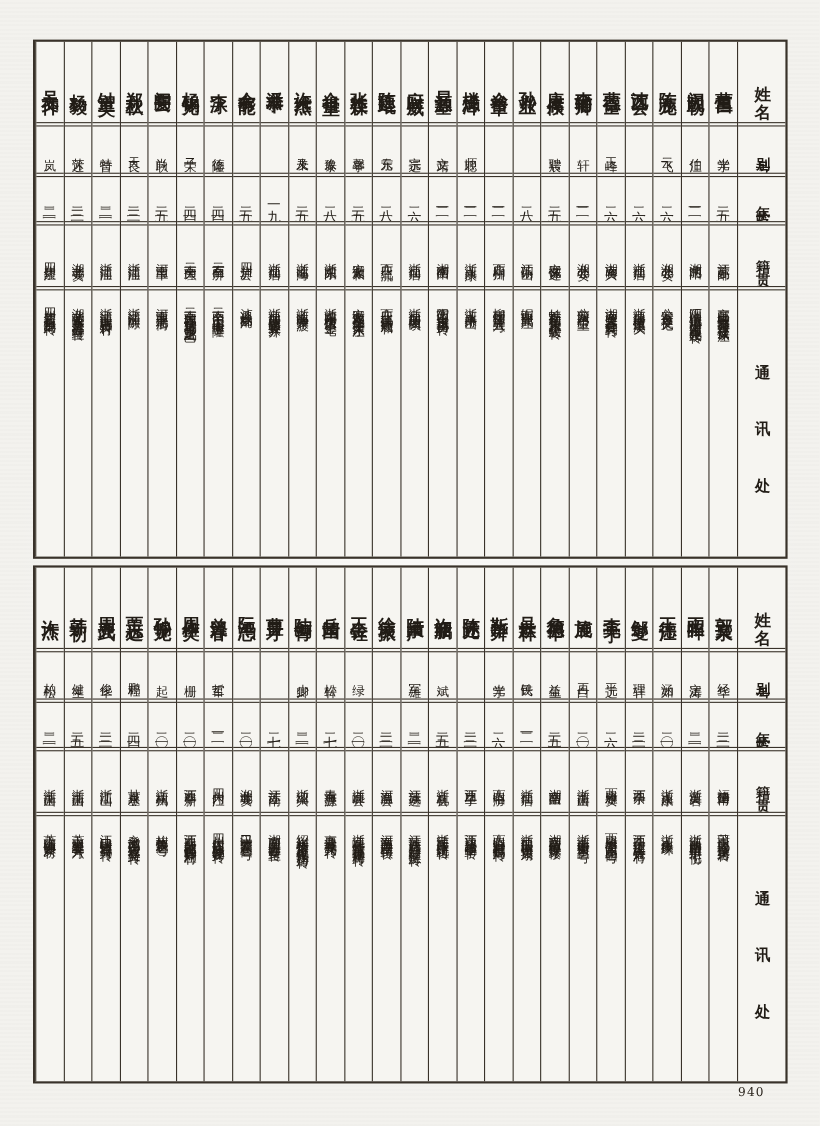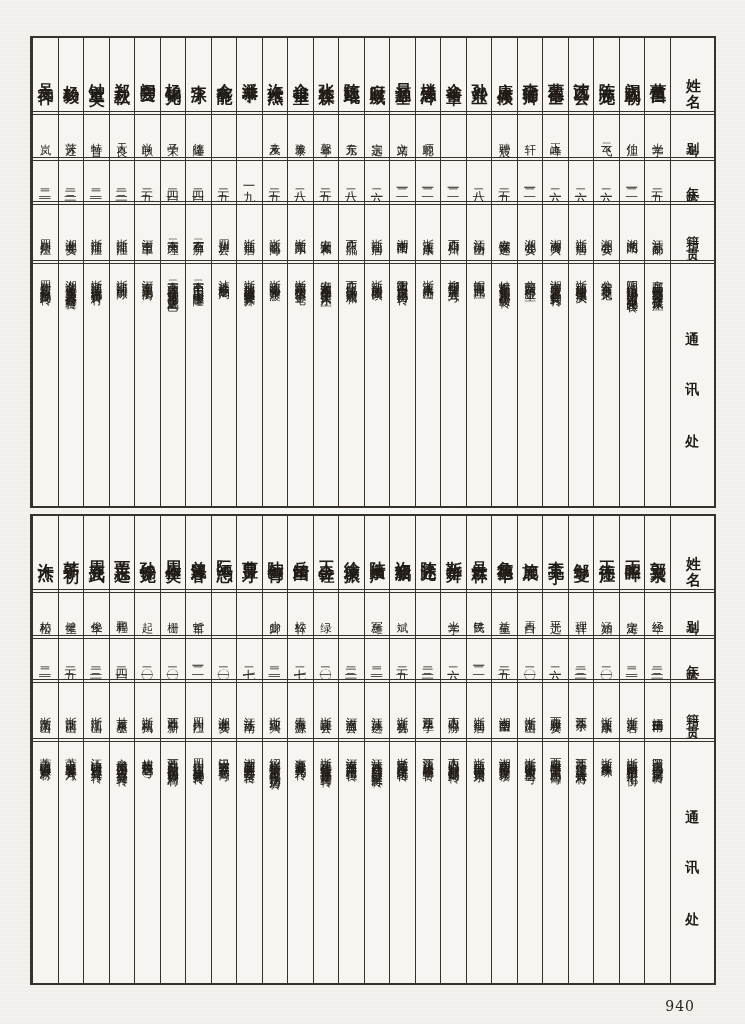--- a/index.html
+++ b/index.html
@@ -53,21 +53,21 @@
   
   .header-col .vtext{font-weight:700;}
   .header-col .name .vtext{font-size:15px;letter-spacing:16px;font-weight:700;max-height:none;padding-top:14px;}
   .header-col .alias .vtext,
   .header-col .age .vtext{font-size:13px;letter-spacing:4px;}
   .header-col .native .vtext{font-size:13px;letter-spacing:12px;max-height:none;padding-top:10px;}
   .header-col .address .vtext{font-size:14px;letter-spacing:52px;max-height:none;padding-top:48px;}
   .page-number{
     position:absolute;right:50px;top:986px;
     font-family:"DejaVu Serif","Liberation Serif",serif;
-    font-size:14px;color:#2a241d;letter-spacing:1px;margin-top:12px;
+    font-size:11px;color:#2a241d;letter-spacing:1px;
   }
 </style>
 </head>
 <body>
 
 <div class="page">
 
   <div class="dir-table table-top">
     <div class="col header-col">
       <div class="cell name">

